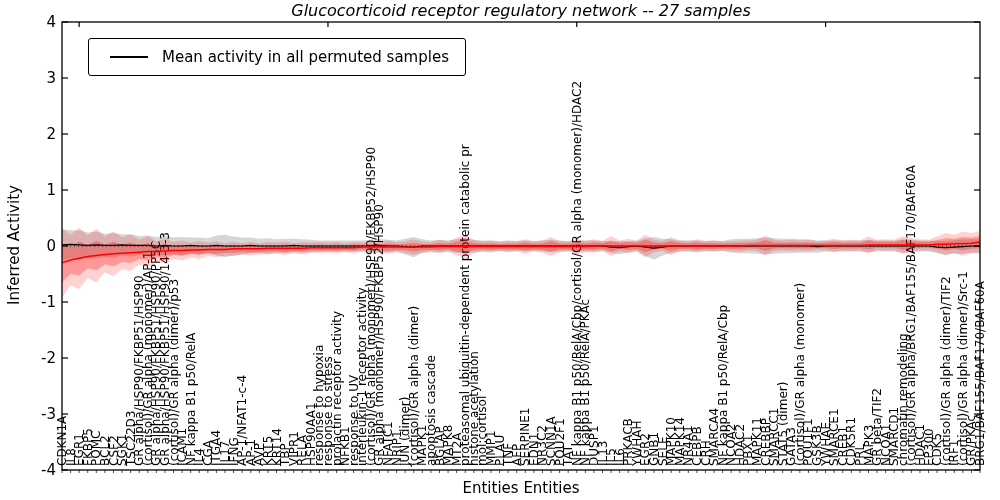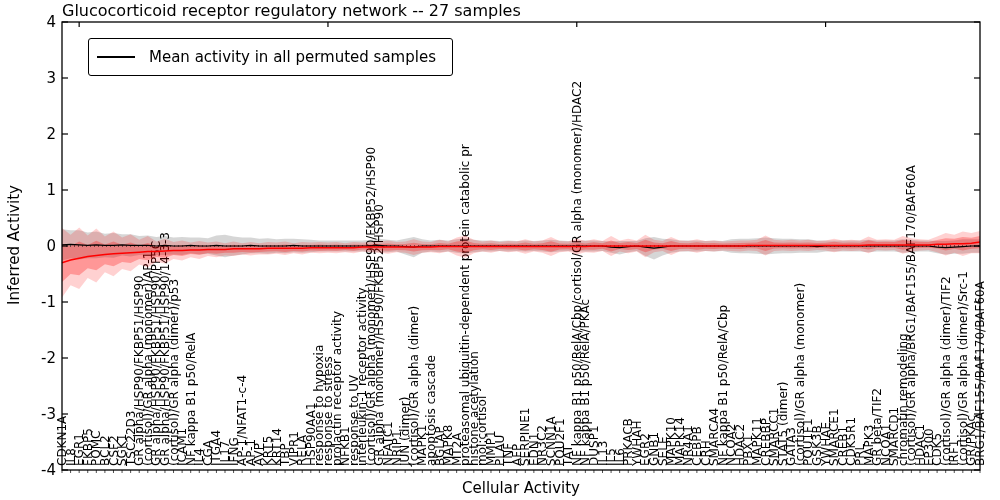--- a/index.html
+++ b/index.html
@@ -1,26 +1,26 @@
 <!DOCTYPE html>
 <html><head>
 <meta charset="utf-8">
 <style>
   html,body{margin:0;padding:0;background:#fff;}
   .stage{position:relative;width:1000px;height:500px;background:#fff;
          font-family:"DejaVu Sans",sans-serif;overflow:hidden;}
   svg{position:absolute;left:0;top:0;}
-  .title{position:absolute;left:62px;top:1px;width:918px;text-align:left;
-         font-size:16px;color:#000;}
+  .title{position:absolute;left:62px;top:1px;width:918px;text-align:center;
+         font-size:16px;color:#000;font-style:italic;}
   .xlabel{position:absolute;left:62px;top:479px;width:918px;text-align:center;
           font-size:15px;color:#000;}
   .ylabel{position:absolute;left:14px;top:245px;white-space:nowrap;
           transform:translate(-50%,-50%) rotate(-90deg);font-size:15px;color:#000;}
   .legend{position:absolute;left:88px;top:38px;background:#fff;
-          border:1px solid #000;border-radius:3px;padding:9px 16px 9px 8px;
+          border:1px solid #000;border-radius:3px;padding:9px 16px 9px 21px;
           display:flex;flex-direction:column;gap:10px;}
   .lrow{display:flex;align-items:center;gap:14px;}
   .lline{display:inline-block;width:38px;height:0;border-top:2px solid #000;}
   .ltext{font-size:15px;color:#000;white-space:nowrap;}
 </style>
 </head>
 <body>
 
 <div class="stage">
   <svg id="plot" width="1000" height="500">
@@ -274,21 +274,21 @@
       <line x1="928.5233644859813" y1="470" x2="928.5233644859813" y2="473" stroke="#000" stroke-width="0.7"></line>
       <line x1="937.1028037383178" y1="470" x2="937.1028037383178" y2="473" stroke="#000" stroke-width="0.7"></line>
       <line x1="945.6822429906542" y1="470" x2="945.6822429906542" y2="473" stroke="#000" stroke-width="0.7"></line>
       <line x1="954.2616822429907" y1="470" x2="954.2616822429907" y2="473" stroke="#000" stroke-width="0.7"></line>
       <line x1="962.8411214953271" y1="470" x2="962.8411214953271" y2="473" stroke="#000" stroke-width="0.7"></line>
       <line x1="971.4205607476636" y1="470" x2="971.4205607476636" y2="473" stroke="#000" stroke-width="0.7"></line>
       <line x1="980" y1="470" x2="980" y2="473" stroke="#000" stroke-width="0.7"></line>
     </svg>
 
   <div class="title">Glucocorticoid receptor regulatory network -- 27 samples</div>
-  <div class="xlabel">Cellular Activity</div>
+  <div class="xlabel">Entities Entities</div>
   <div class="ylabel">Inferred Activity</div>
 
   <div class="legend">
     <div class="lrow">
       <span class="lline" style="border-top-color: rgb(0, 0, 0);"></span>
       <span class="ltext">Mean activity in all permuted samples</span>
     </div>
   </div>
 </div>
 

